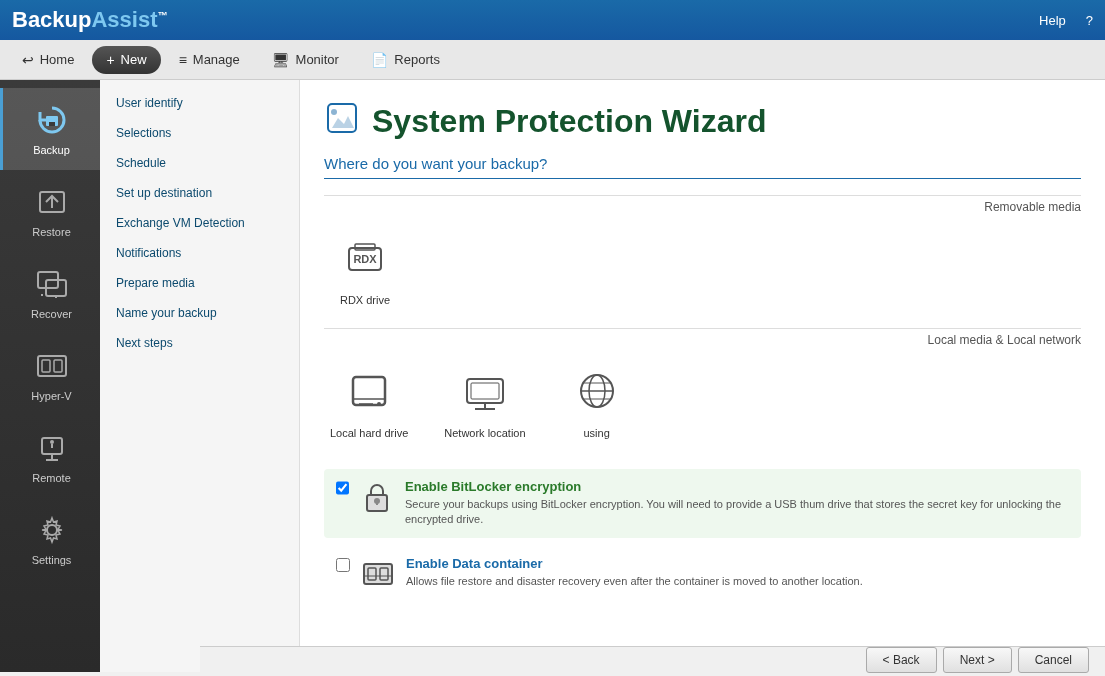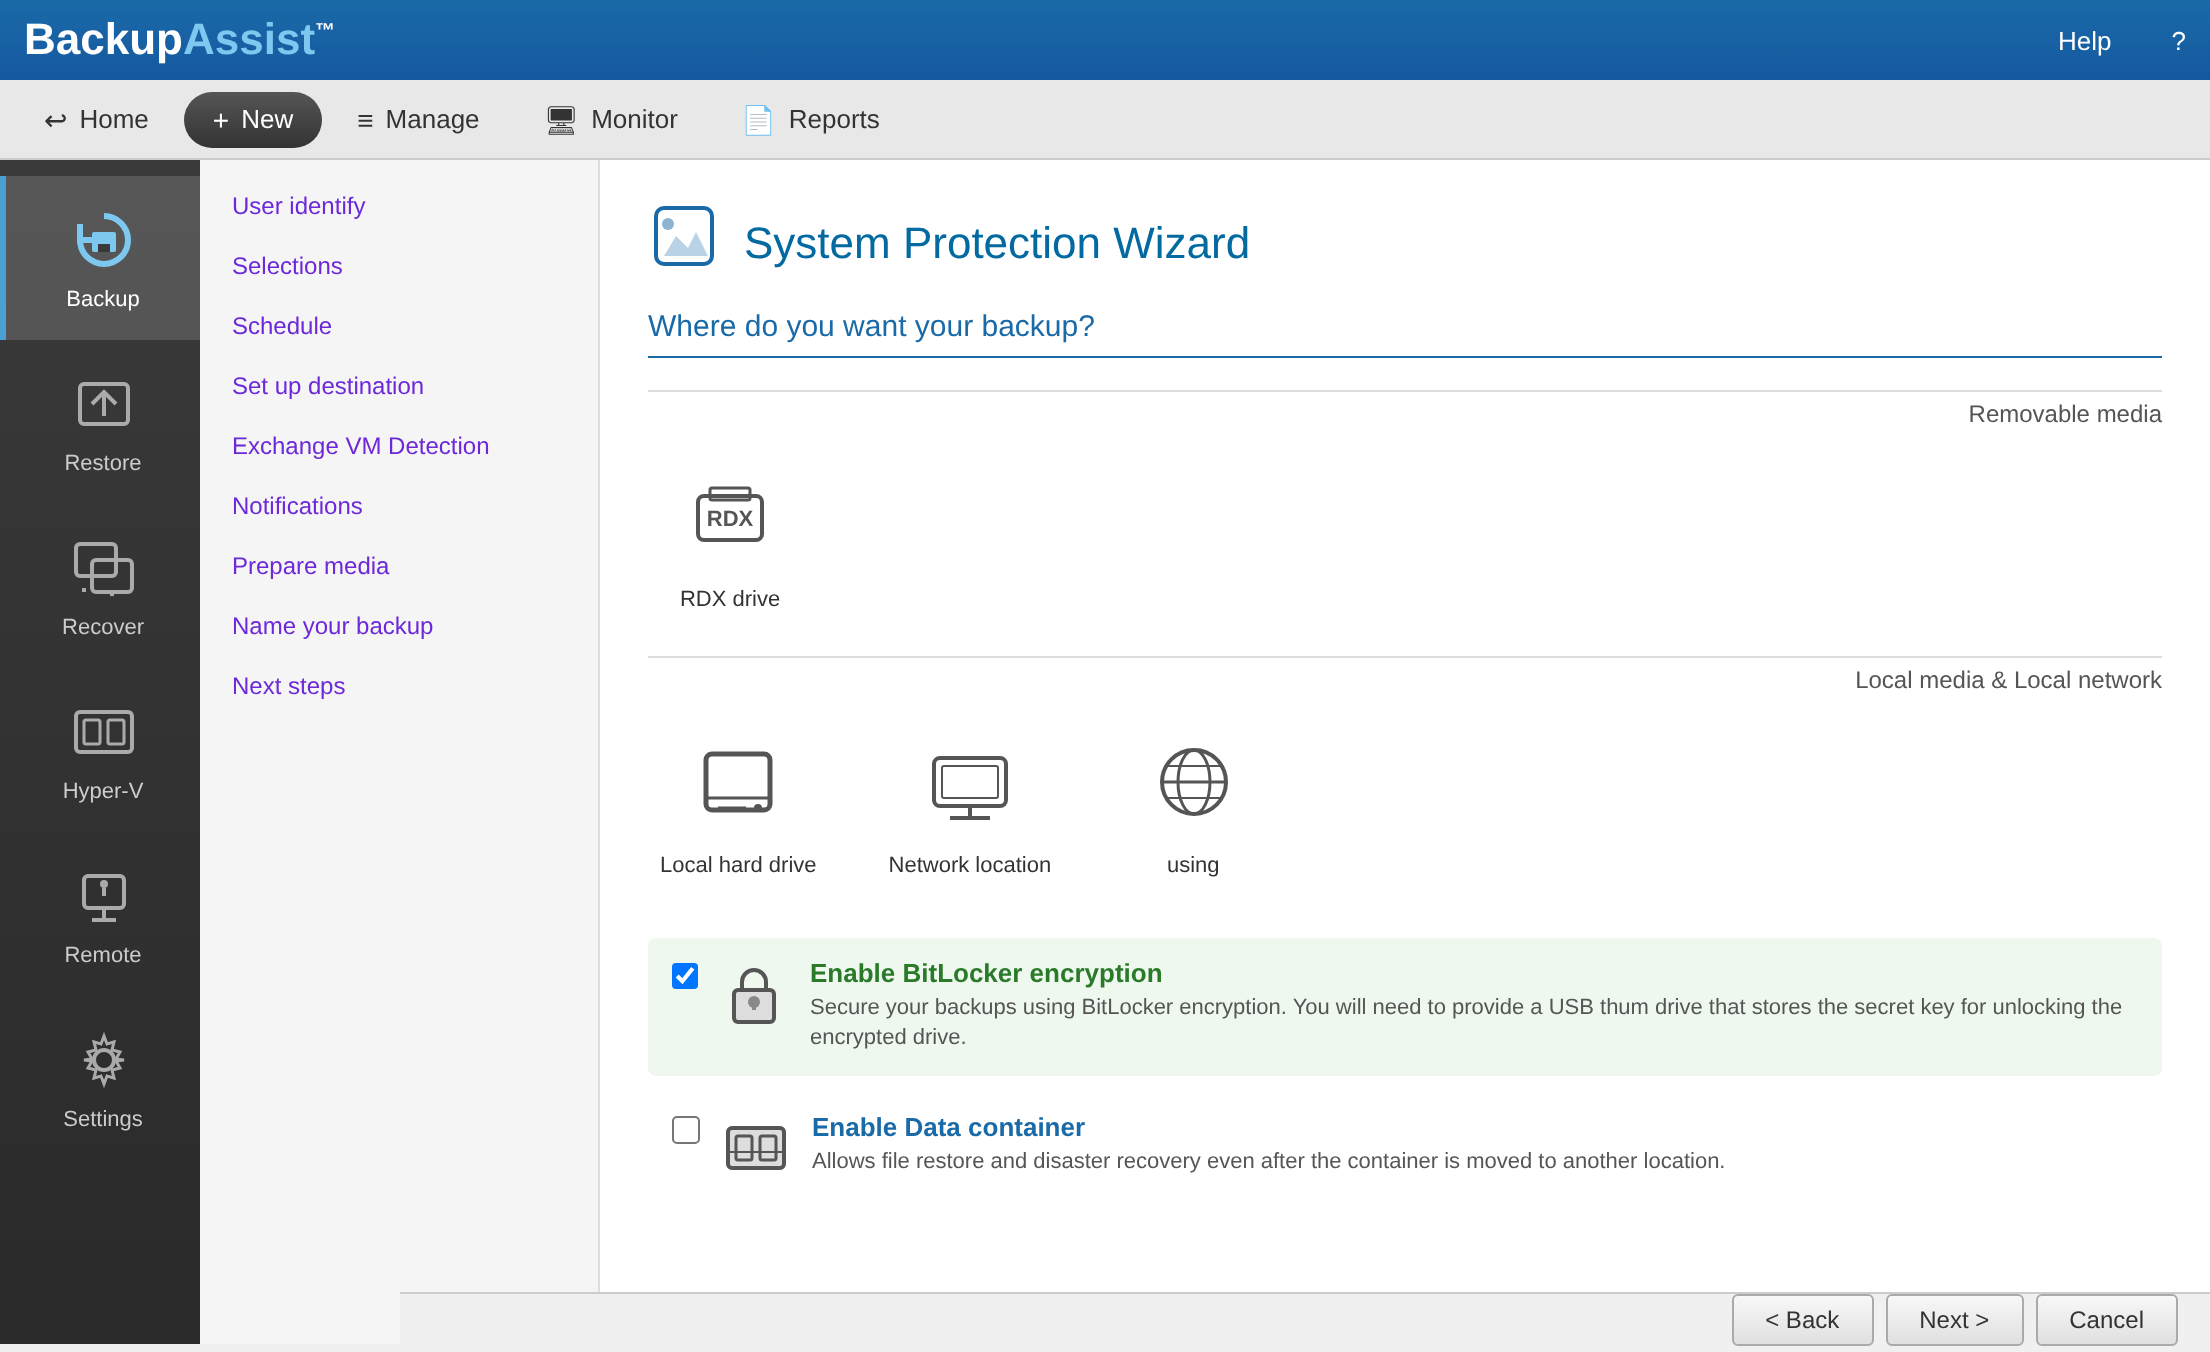--- a/index.html
+++ b/index.html
@@ -15,21 +15,21 @@
       padding: 0 12px;
     }
     .top-bar-logo {
       color: white;
       font-size: 22px;
       font-weight: bold;
     }
     .top-bar-logo span.backup { color: white; }
     .top-bar-logo span.assist { color: #7ec8f0; }
     .top-bar-logo span.tm { font-size: 10px; vertical-align: super; color: white; }
-    .top-bar-right { display: flex; align-items: center; gap: 30px; color: white; font-size: 13px; justify-content: flex-end; }
+    .top-bar-right { display: flex; align-items: center; gap: 20px; color: white; font-size: 13px; justify-content: flex-end; }
     .top-bar-right a { color: white; text-decoration: none; }
 
     
     .nav-bar {
       background: #e8e8e8;
       border-bottom: 1px solid #ccc;
       height: 40px;
       display: flex;
       align-items: center;
       padding: 0 8px;
@@ -90,21 +90,21 @@
     
     .steps-sidebar {
       width: 200px;
       background: #f5f5f5;
       border-right: 1px solid #ddd;
       padding-top: 8px;
     }
     .step-item {
       padding: 8px 16px;
       font-size: 12px;
-      color: #6d28d9;
+      color: #0c4a6e;
       cursor: pointer;
     }
     .step-item.active {
       background: #1a6aa8;
       color: white;
       font-weight: bold;
     }
 
     
     .content-area {
@@ -119,23 +119,23 @@
       display: flex;
       align-items: center;
       gap: 12px;
       margin-bottom: 12px;
     }
     .wizard-icon {
       color: #1a6aa8;
       font-size: 28px;
     }
     .wizard-title {
-      font-size: 22px;
-      color: #0369a1;
-      font-weight: normal;
+      font-size: 32px;
+      color: #14532d;
+      font-weight: bold;
     }
     .wizard-question {
       color: #1a6aa8;
       font-size: 15px;
       margin-bottom: 16px;
       border-bottom: 1px solid #1a6aa8;
       padding-bottom: 6px;
     }
 
     

